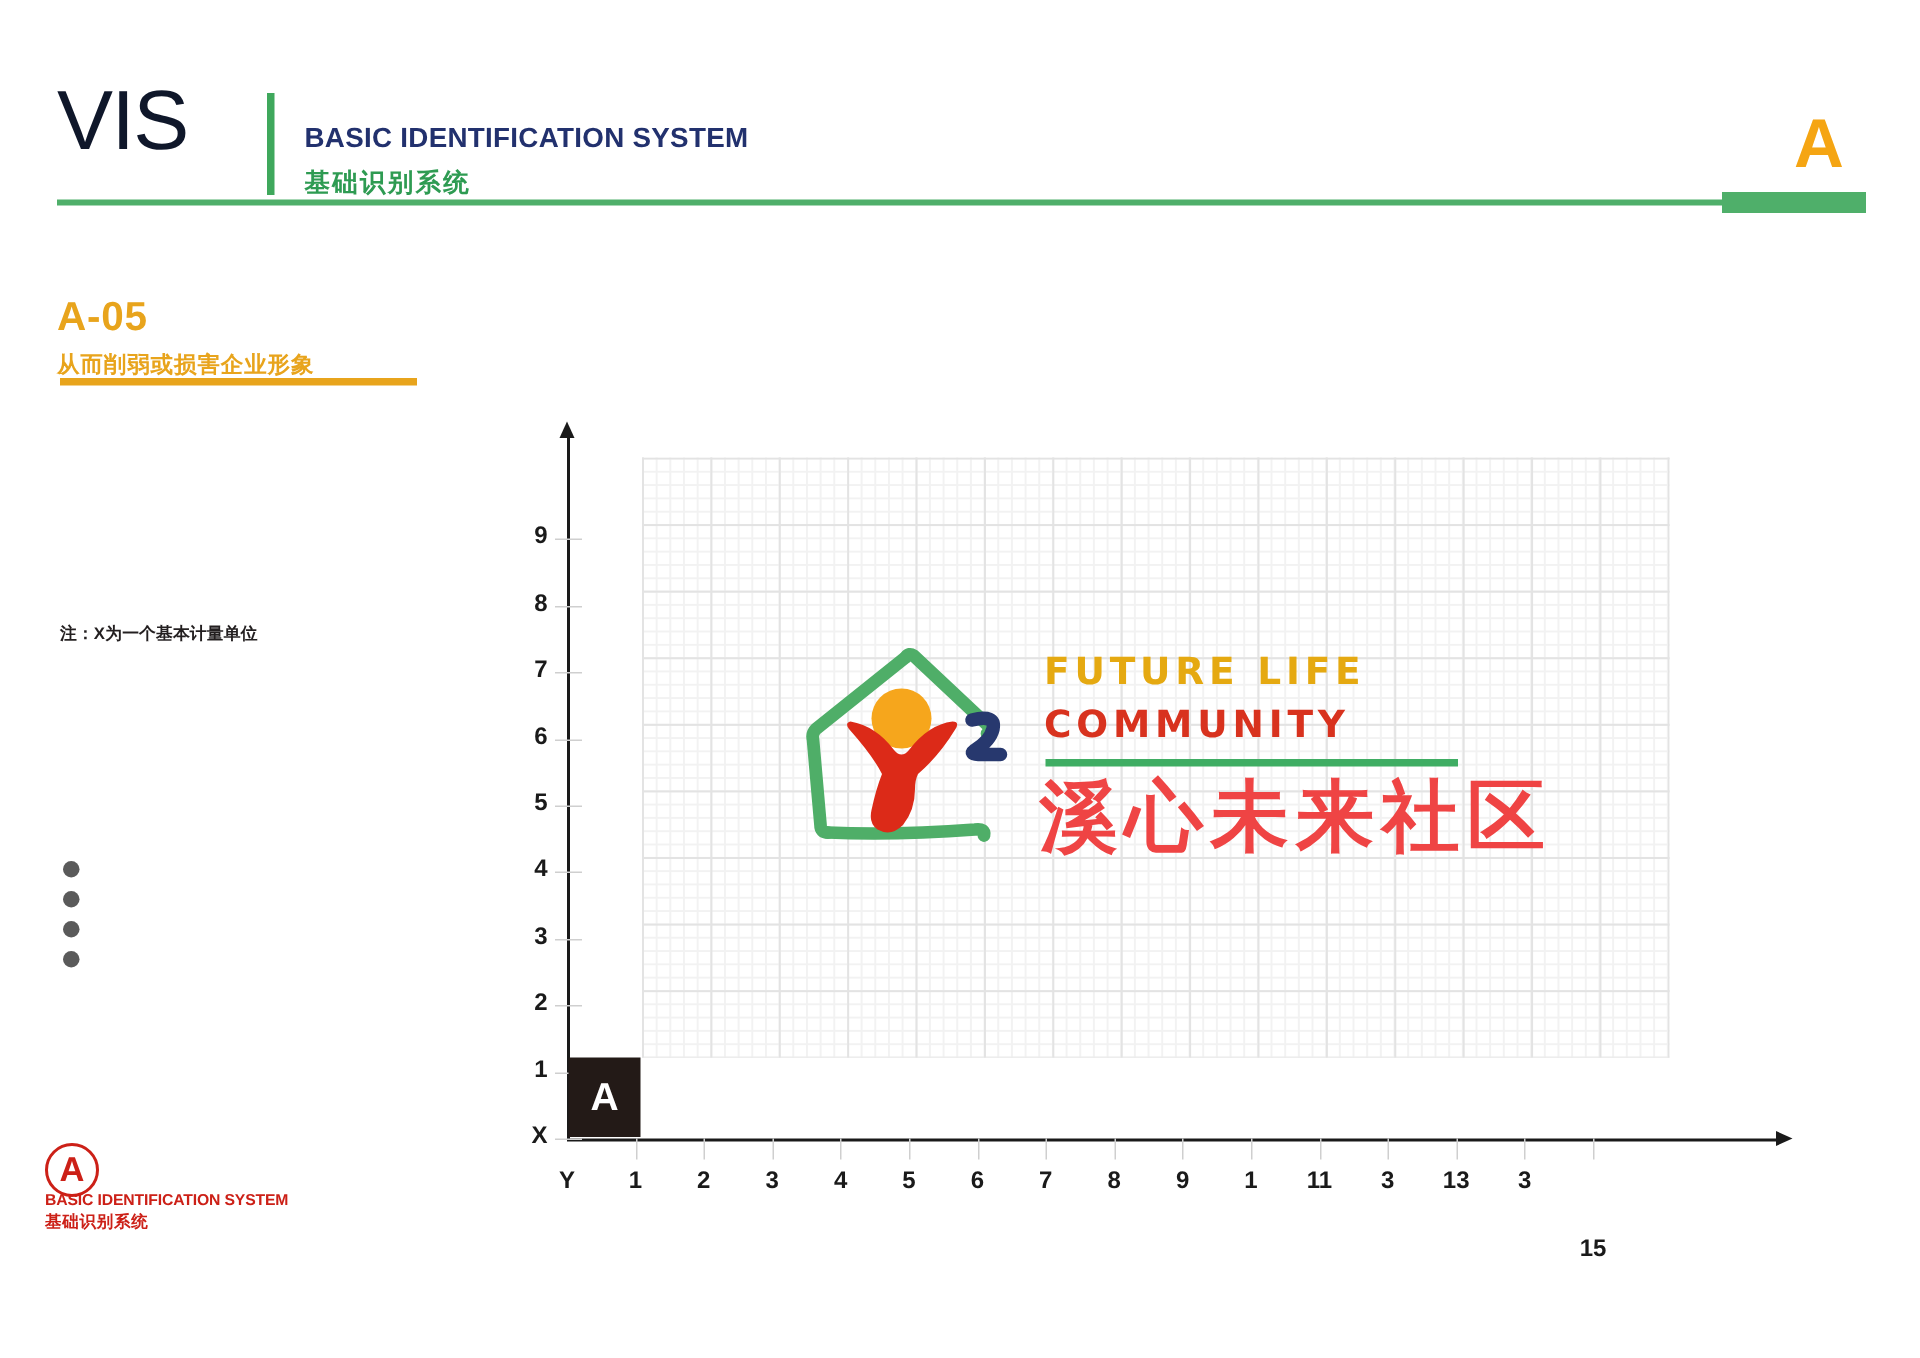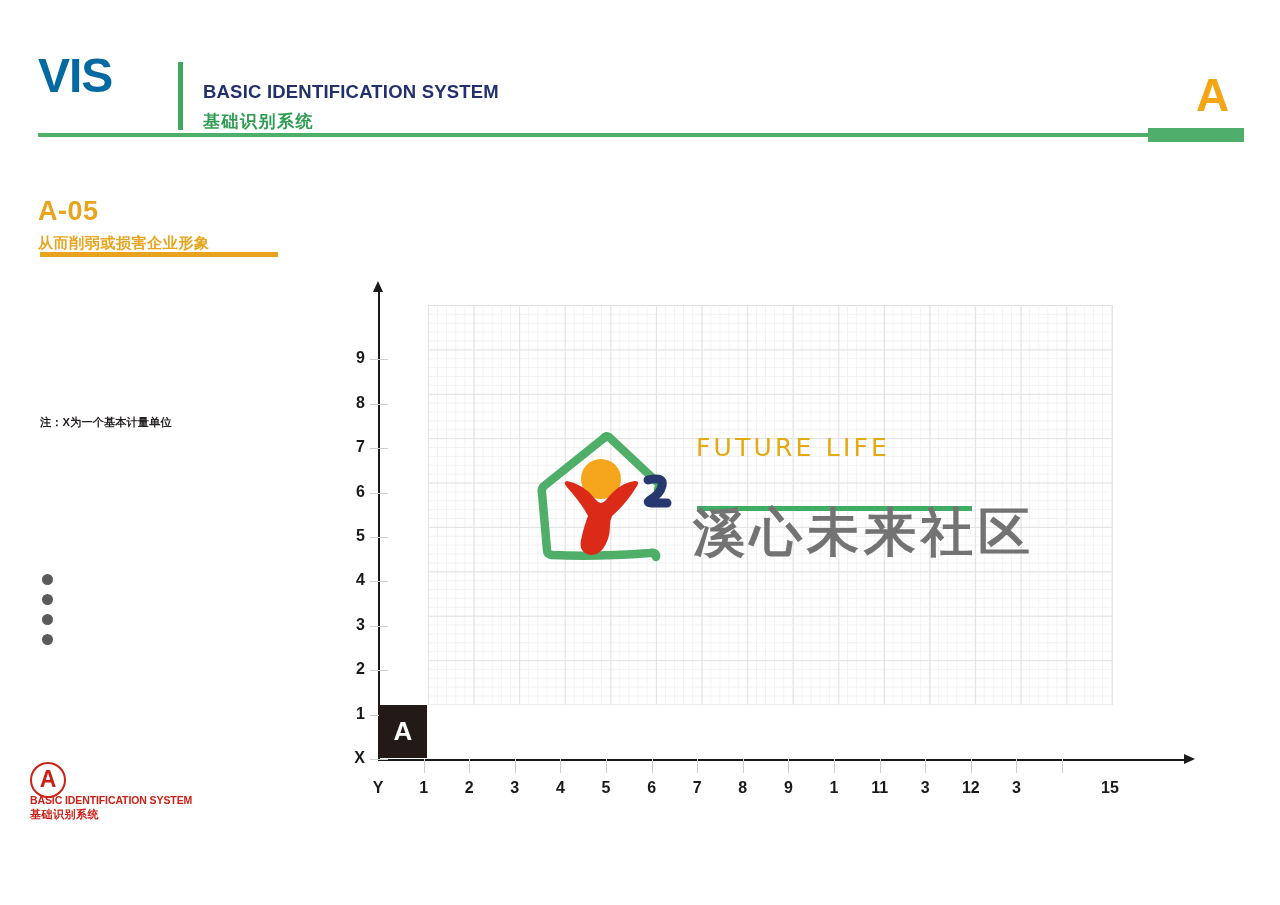--- a/index.html
+++ b/index.html
@@ -7,22 +7,22 @@
     width: 1280px; height: 905px;
     background: #ffffff;
     font-family: "Liberation Sans", "DejaVu Sans", sans-serif;
     overflow: hidden;
   }
   .page { position: relative; width: 1280px; height: 905px; }
 
   
   .hdr-vis {
     position: absolute; left: 38px; top: 52px;
-    font-size: 48px; font-weight: bold; letter-spacing: -1px;
-    color: #0369a1; line-height: 1; font-family: "Liberation Sans", sans-serif;
+    font-size: 56px; font-weight: normal; letter-spacing: -1px;
+    color: #0f172a; line-height: 1; font-family: "Liberation Sans", sans-serif;
   }
   .hdr-divider {
     position: absolute; left: 178px; top: 62px;
     width: 5px; height: 68px; background: #3FA85C;
   }
   .hdr-en {
     position: absolute; left: 203px; top: 81px;
     font-size: 18.5px; font-weight: bold; letter-spacing: .2px;
     color: #22316E; white-space: nowrap;
   }
@@ -143,35 +143,35 @@
   .abox span {
     display: block; text-align: center; line-height: 53px;
     font-size: 26px; font-weight: bold; color: #ffffff;
   }
 
   
   .logo { position: absolute; left: 536px; top: 424px; width: 528px; height: 152px; }
   .logo-mark { position: absolute; left: 0; top: 0; width: 150px; height: 150px; }
   .logo-en-1 {
     position: absolute; left: 160px; top: 9px;
-    font-size: 25px; font-weight: normal; color: #E5A911;
+    font-size: 25px; font-weight: bold; color: #E5A911;
     letter-spacing: 3.2px; font-family: "DejaVu Sans", sans-serif;
   }
   .logo-en-2 {
     position: absolute; left: 160px; top: 44px;
     font-size: 25px; font-weight: bold; color: #D8321E;
     letter-spacing: 3.2px; font-family: "DejaVu Sans", sans-serif;
   }
   .logo-rule {
     position: absolute; left: 161px; top: 82px;
     width: 275px; height: 5px; background: #3FAD63;
   }
   .logo-cn {
-    position: absolute; left: 157px; top: 79px;
-    font-size: 52px; font-weight: bold; color: #737373;
+    position: absolute; left: 157px; top: 92px;
+    font-size: 52px; font-weight: bold; color: #ef4444;
     letter-spacing: 5px; line-height: 58px;
     font-family: "DejaVu Sans", sans-serif;
   }
 </style>
 </head>
 <body>
 
 <div class="page">
 
   <div class="hdr-vis">VIS</div>
@@ -247,25 +247,25 @@
       <div class="xtick" style="left: 722.8px;">8</div>
       <div class="xtick-line" style="left: 742.8px;"></div>
       <div class="xtick" style="left: 768.4px;">9</div>
       <div class="xtick-line" style="left: 788.4px;"></div>
       <div class="xtick" style="left: 814px;">1</div>
       <div class="xtick-line" style="left: 834px;"></div>
       <div class="xtick" style="left: 859.6px;">11</div>
       <div class="xtick-line" style="left: 879.6px;"></div>
       <div class="xtick" style="left: 905.2px;">3</div>
       <div class="xtick-line" style="left: 925.2px;"></div>
-      <div class="xtick" style="left: 950.8px;">12</div>
+      <div class="xtick" style="left: 950.8px;">13</div>
       <div class="xtick-line" style="left: 970.8px;"></div>
       <div class="xtick" style="left: 996.4px;">3</div>
       <div class="xtick-line" style="left: 1016.4px;"></div>
-      <div class="xtick" style="left: 1090px;">15</div>
+      <div class="xtick" style="left: 1042px; margin-top: 45px;">15</div>
       <div class="xtick-line" style="left: 1062px;"></div>
     </div>
 
   <div class="abox">
     <span>A</span>
   </div>
 
   <div class="logo">
     <div class="logo-mark">
       <svg width="150" height="150" viewBox="0 0 150 150">
@@ -278,17 +278,18 @@
 
         <path d="M30 62 Q27 58 31 57 Q48 60 60 76 Q65 82 70 76 Q83 59 99 57
                  Q104 57 101 62 Q90 80 76 92 Q74 96 74 102
                  Q74 116 66 126 Q58 134 49 129 Q43 125 45 116
                  Q48 102 52 92 Q46 80 30 62 Z" fill="#DC2A18"></path>
 
         <path d="M112 56 Q128 52 126 62 Q124 70 114 76 Q110 79 116 79 L131 79" fill="none" stroke="#27386E" stroke-width="9" stroke-linecap="round" stroke-linejoin="round"></path>
       </svg>
     </div>
     <div class="logo-en-1">FUTURE LIFE</div>
+    <div class="logo-en-2">COMMUNITY</div>
     <div class="logo-rule"></div>
     <div class="logo-cn">溪心未来社区</div>
   </div>
 
 </div>
 
 </body></html>

